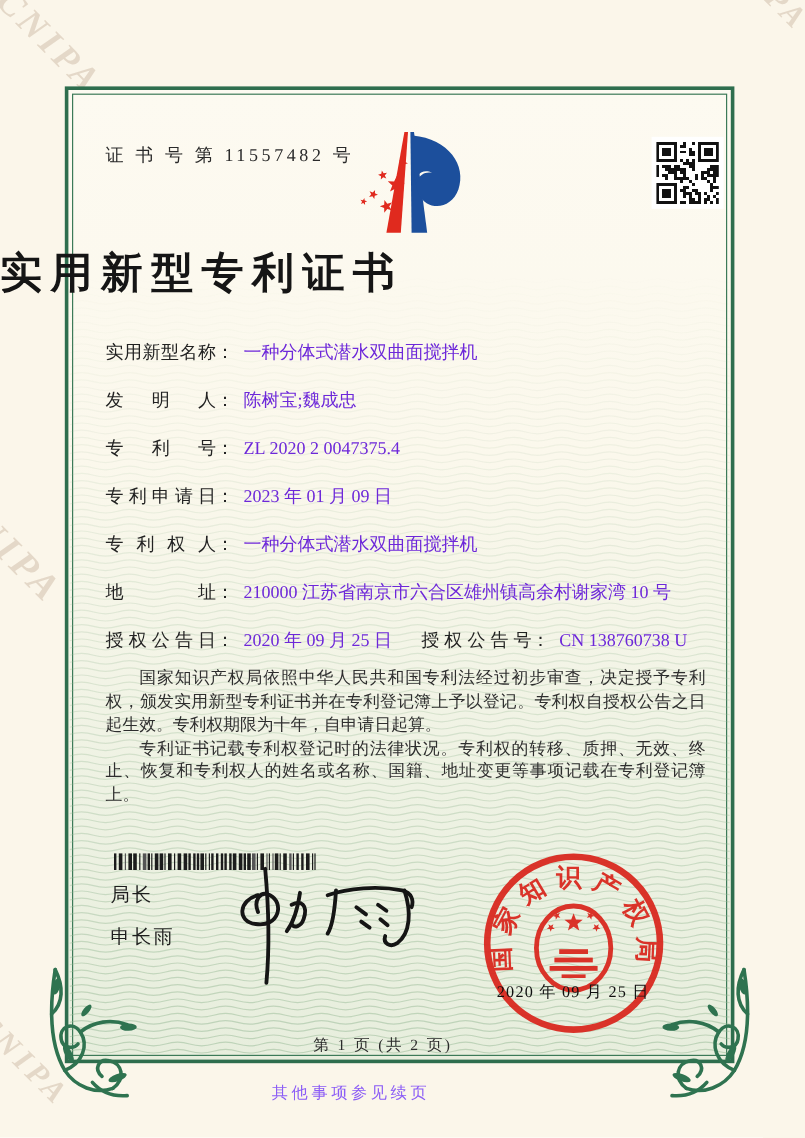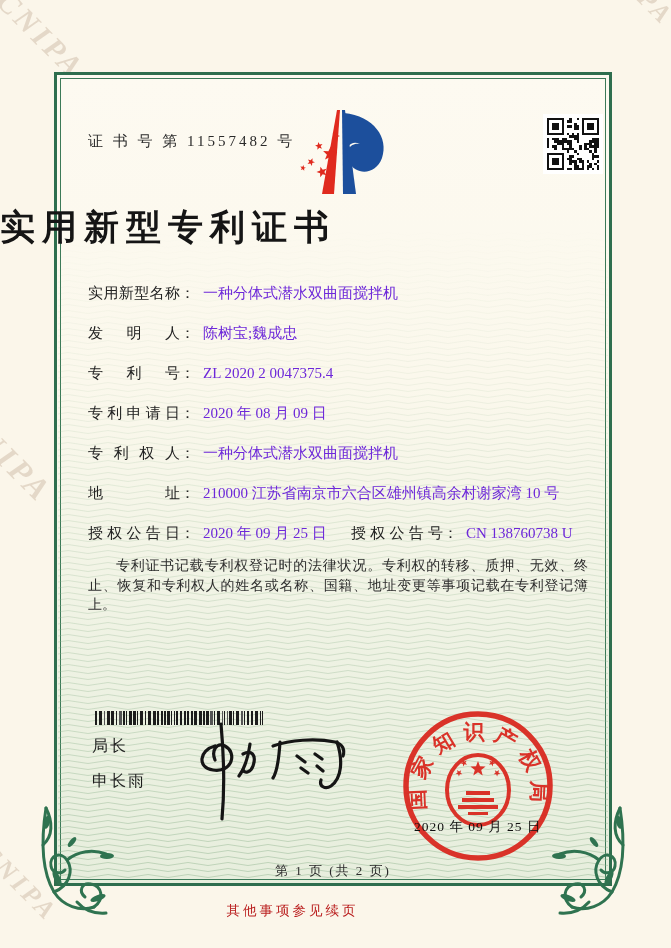--- a/index.html
+++ b/index.html
@@ -24,21 +24,21 @@
     background:linear-gradient(180deg,#fdfaf1 0%,#fbf8ec 38%,#eef2e3 72%,#e7eedd 100%);
     box-sizing:border-box;
   }
   .frame-inner{
     position:absolute; inset:3px; border:1px solid #3c7a58; pointer-events:none;
   }
   .waves{position:absolute; left:58px; top:76px; pointer-events:none;}
   .ornament{position:absolute; pointer-events:none;}
   
   .cert-no{
-    position:absolute; left:88px; top:132px; font-size:15px; letter-spacing:3px; color:#2a2a2a;
+    position:absolute; left:88px; top:120px; font-size:15px; letter-spacing:3px; color:#2a2a2a;
   }
   .logo{position:absolute; left:286px; top:104px;}
   .qr-box{
     position:absolute; left:543px; top:114px; width:60px; height:60px; background:#ffffff;
     display:flex; align-items:center; justify-content:center;
   }
   .title{
     position:absolute; left:0; top:204px; width:671px; text-align:left;
     font-size:35px; font-weight:bold; letter-spacing:7px; color:#151515;
   }
@@ -59,26 +59,26 @@
   .barcode{position:absolute; left:95px; top:711px;}
   .signer{position:absolute; left:92px; top:736px; font-size:16px; letter-spacing:2px; color:#1d1d1d;}
   .signer div{margin-bottom:14px;}
   .signature{position:absolute; left:185px; top:716px;}
   .seal{position:absolute; left:398px; top:706px; opacity:0.93;}
   .seal-date{
     position:absolute; left:414px; top:818px; font-size:13.5px; letter-spacing:1px; color:#101010;
     white-space:nowrap;
   }
   .page-info{
-    position:absolute; left:54px; top:862px; width:558px; text-align:center;
+    position:absolute; left:40px; top:862px; width:558px; text-align:center;
     font-size:13px; letter-spacing:2px; color:#2a2a2a;
   }
   .note{
     position:absolute; left:0; top:902px; width:585px; text-align:center;
-    font-size:13.5px; letter-spacing:3px; color:#b91c1c;
+    font-size:13.5px; letter-spacing:3px; color:#8b5cf6;
   }
 </style>
 </head>
 <body>
 
 <div class="page">
 
   <span class="wm wm-tan" style="left:-14px; top:18px;  font-size:30px;">CNIPA</span>
   <span class="wm wm-tan" style="left:586px; top:-28px; font-size:26px;">CNIPA</span>
   <span class="wm wm-green" style="left:420px; top:128px; font-size:27px;">CNIPA</span>
@@ -527,21 +527,21 @@
           <span>号</span>
         </span><span class="f-colon">：</span><span class="f-value">ZL 2020 2 0047375.4</span>
     </div>
     <div class="f-row">
       <span class="f-label js-justify">
           <span>专</span>
           <span>利</span>
           <span>申</span>
           <span>请</span>
           <span>日</span>
-        </span><span class="f-colon">：</span><span class="f-value">2020 年 08 月 09 日</span>
+        </span><span class="f-colon">：</span><span class="f-value">2023 年 01 月 09 日</span>
     </div>
     <div class="f-row">
       <span class="f-label js-justify">
           <span>专</span>
           <span>利</span>
           <span>权</span>
           <span>人</span>
         </span><span class="f-colon">：</span><span class="f-value">一种分体式潜水双曲面搅拌机</span>
     </div>
     <div class="f-row">
@@ -561,20 +561,21 @@
           <span>授</span>
           <span>权</span>
           <span>公</span>
           <span>告</span>
           <span>号</span>
         </span><span class="f-colon">：</span><span class="f-value">CN 138760738 U</span>
     </div>
   </div>
 
   <div class="paras">
+    <p>国家知识产权局依照中华人民共和国专利法经过初步审查，决定授予专利权，颁发实用新型专利证书并在专利登记簿上予以登记。专利权自授权公告之日起生效。专利权期限为十年，自申请日起算。</p>
     <p>专利证书记载专利权登记时的法律状况。专利权的转移、质押、无效、终止、恢复和专利权人的姓名或名称、国籍、地址变更等事项记载在专利登记簿上。</p>
   </div>
 
   <svg class="barcode" id="barcode" width="172" height="14">
       <rect x="0" y="0" width="2" height="14" fill="#1c1c1c"></rect>
       <rect x="4" y="0" width="3" height="14" fill="#1c1c1c"></rect>
       <rect x="9" y="0" width="1" height="14" fill="#555"></rect>
       <rect x="12" y="0" width="3" height="14" fill="#1c1c1c"></rect>
       <rect x="16" y="0" width="3" height="14" fill="#1c1c1c"></rect>
       <rect x="21" y="0" width="1" height="14" fill="#1c1c1c"></rect>

